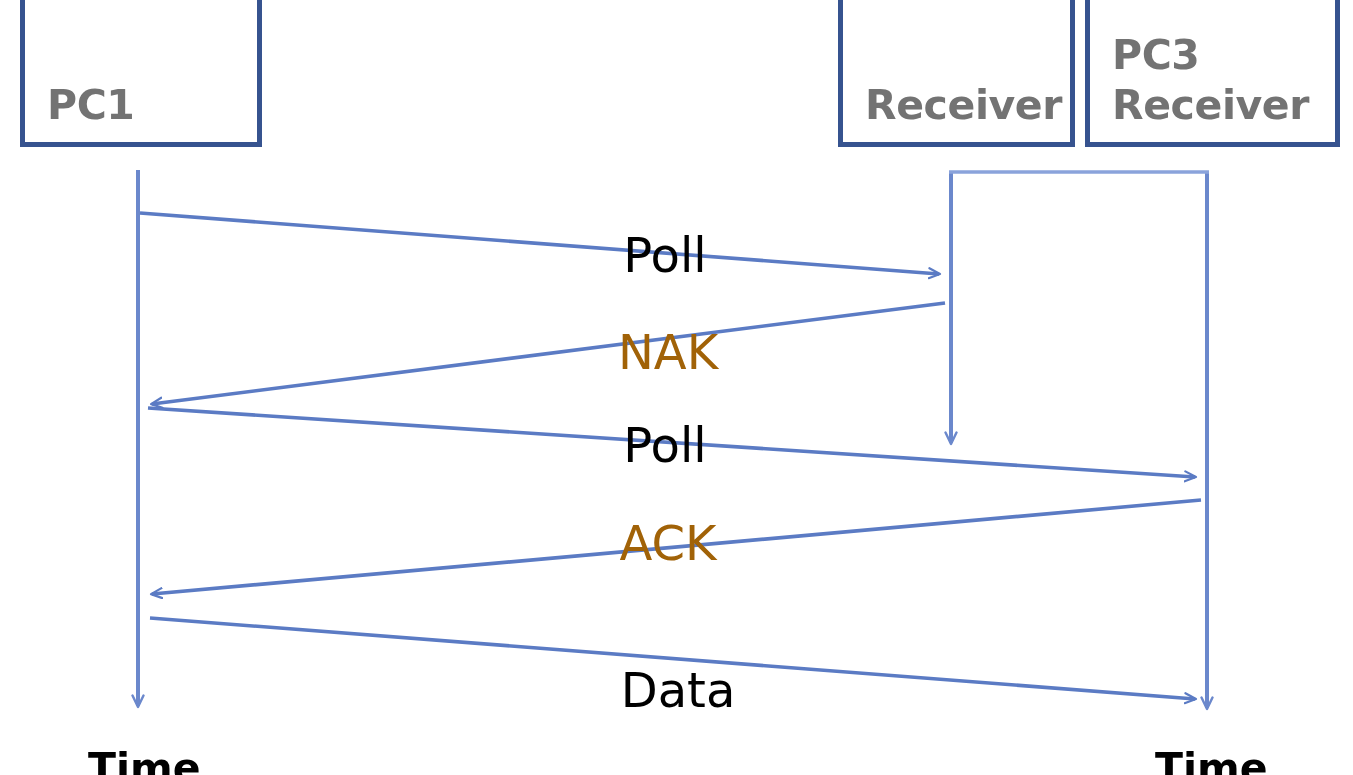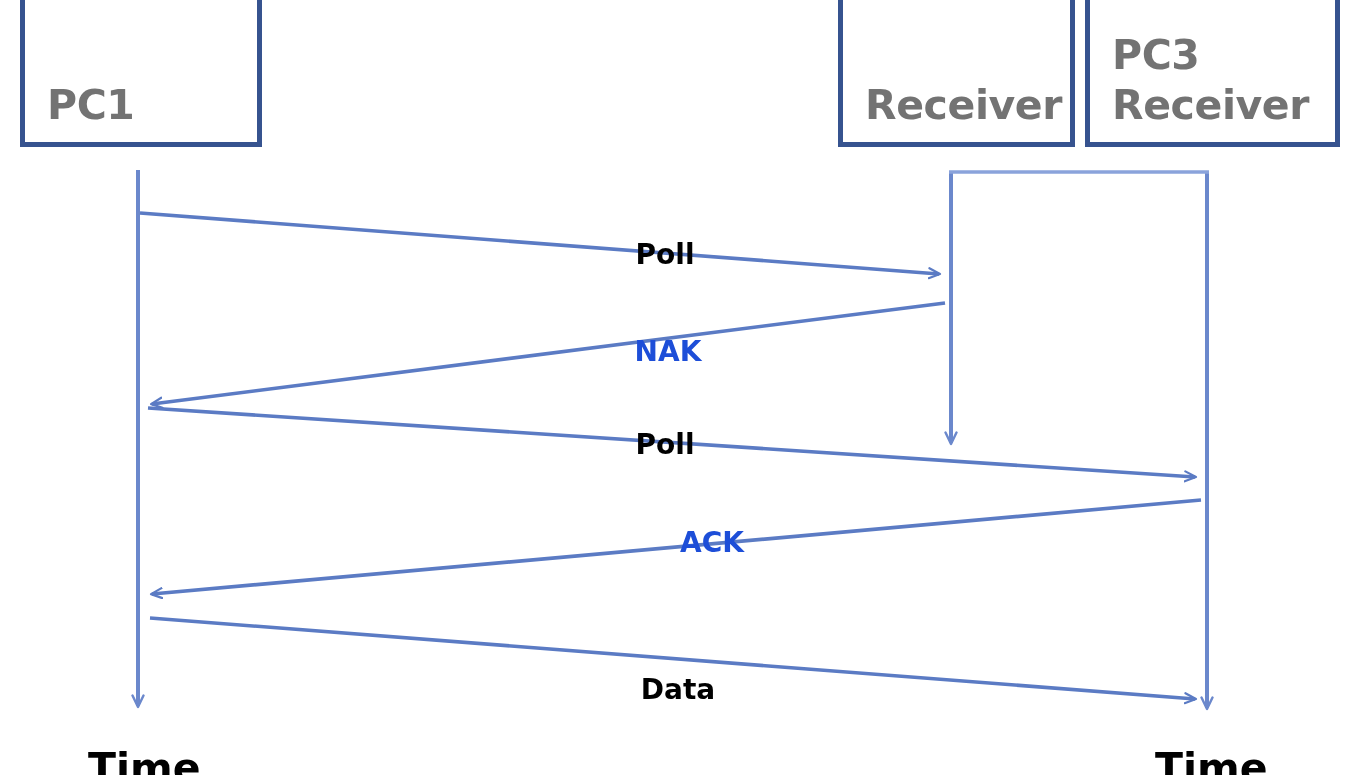--- a/index.html
+++ b/index.html
@@ -43,28 +43,28 @@
     font-weight: bold;
     font-size: 41px;
     line-height: 1.22;
     color: #737373;
     letter-spacing: -0.4px;
     white-space: nowrap;
   }
   .msg-label {
     position: absolute;
     font-family: "DejaVu Sans", sans-serif;
-    font-weight: bold;
-    font-size: 28px;
+    font-weight: normal;
+    font-size: 48px;
     line-height: 1;
     white-space: nowrap;
     transform: translate(-50%, -50%);
   }
   .msg-label.black { color: #000000; }
-  .msg-label.red   { color: #1d4ed8; }
+  .msg-label.red   { color: #a16207; }
   .time-label {
     position: absolute;
     font-family: "DejaVu Sans", sans-serif;
     font-weight: bold;
     font-size: 41px;
     line-height: 1;
     color: #000000;
     white-space: nowrap;
   }
 </style>
@@ -117,21 +117,21 @@
     <div class="node-line">PC3</div>
     <div class="node-line">Receiver</div>
   </div>
 
   <div class="msg-label black" style="left:665px; top:255px;">Poll</div>
 
   <div class="msg-label red" style="left:668px; top:352px;">NAK</div>
 
   <div class="msg-label black" style="left:665px; top:445px;">Poll</div>
 
-  <div class="msg-label red" style="left:668px; top:543px;margin-left:44px;">ACK</div>
+  <div class="msg-label red" style="left:668px; top:543px;">ACK</div>
 
   <div class="msg-label black" style="left:678px; top:690px;">Data</div>
 
   <div class="time-label" style="left:88px; top:748px;">Time</div>
 
   <div class="time-label" style="left:1155px; top:748px;">Time</div>
 
 </div>
 
 </body></html>

